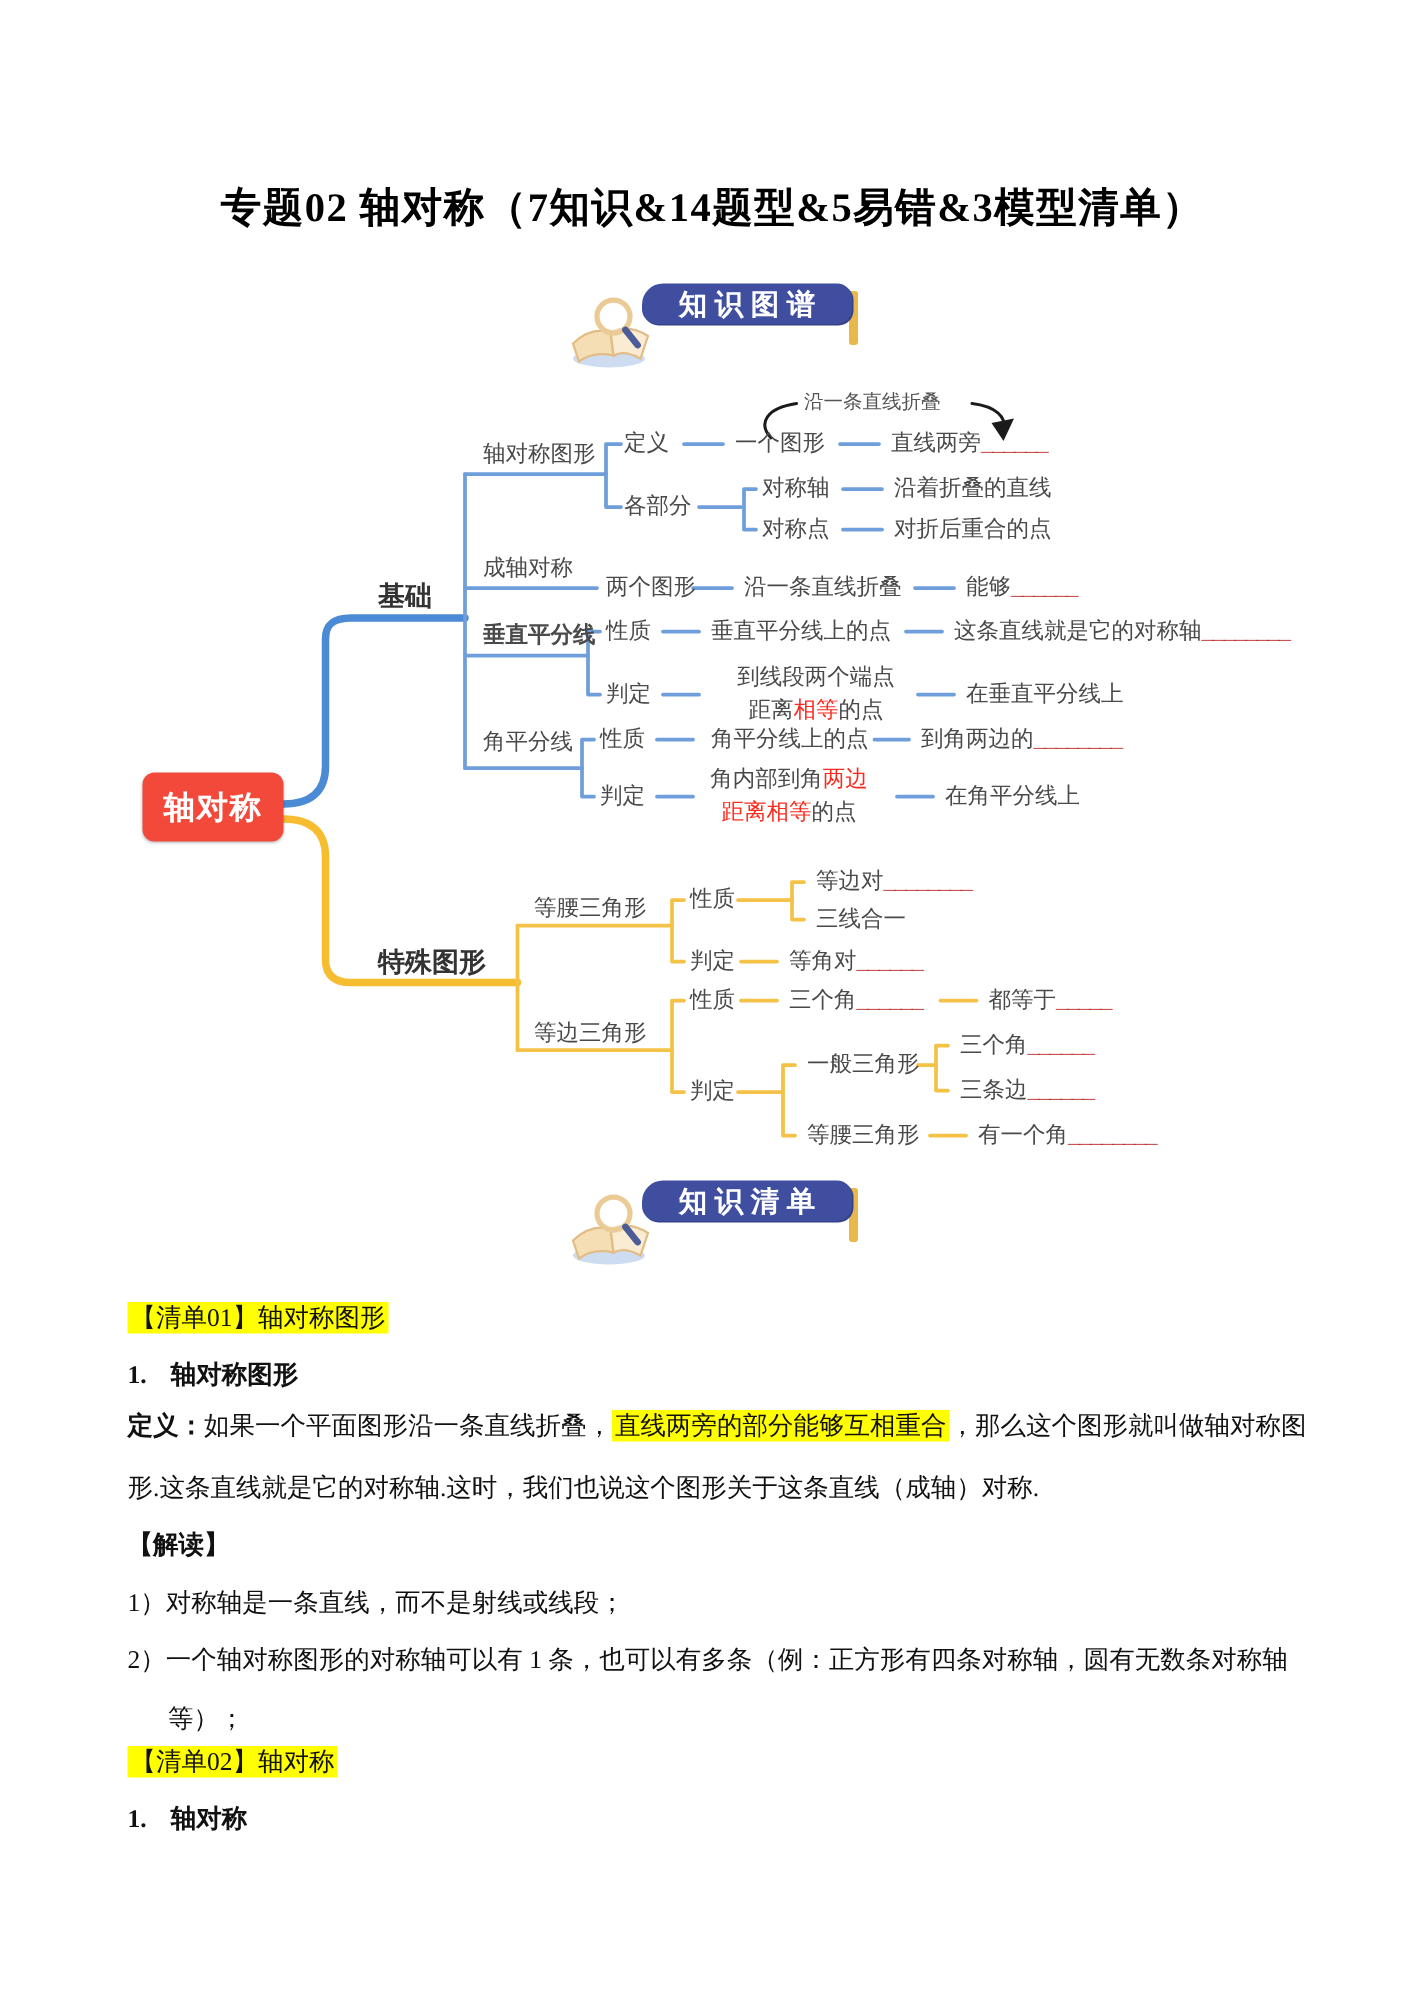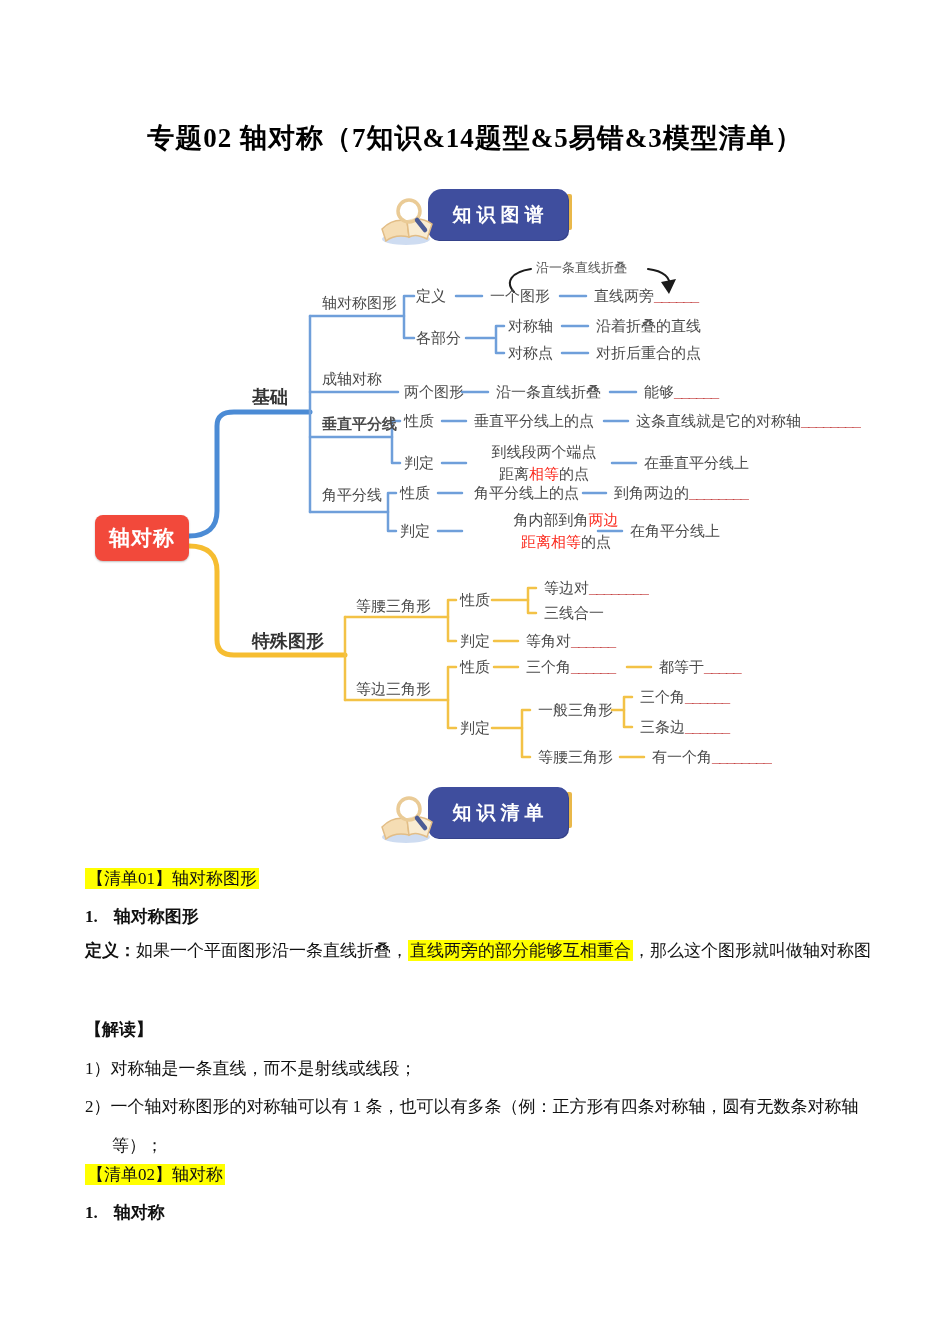--- a/index.html
+++ b/index.html
@@ -3,21 +3,21 @@
 <meta charset="utf-8">
 <style>
   html,body{margin:0;padding:0;background:#e9e9e9;}
   .page{position:relative;width:950px;height:1344px;background:#ffffff;margin:0 auto;
         font-family:"Liberation Serif","DejaVu Serif",serif;overflow:hidden;}
   
   .doc-title{position:absolute;left:0;right:0;top:120px;text-align:center;
              font-size:27px;font-weight:bold;color:#000;letter-spacing:1px;}
   
   .banner{position:absolute;width:210px;height:70px;}
-  .banner .plate{position:absolute;left:50px;top:8px;width:140px;height:51px;background:#3f4e9e;
+  .banner .plate{position:absolute;left:50px;top:8px;width:140px;height:27px;background:#3f4e9e;
                  border-radius:14px 10px 10px 10px;display:flex;align-items:center;justify-content:center;
                  box-shadow:1px 1px 0 #35428a;}
   .banner .accent{position:absolute;left:188px;top:13px;width:6px;height:36px;background:#e9b84a;border-radius:2px;}
   .banner .plate span{color:#fff;font-family:"Liberation Sans","DejaVu Sans",sans-serif;
                       font-size:19px;font-weight:bold;letter-spacing:5px;text-indent:5px;}
   .banner svg.bicon{position:absolute;left:0;top:10px;}
   
   .mm{position:absolute;left:0;top:0;width:950px;height:1344px;pointer-events:none;}
   .node{position:absolute;font-family:"Liberation Sans","DejaVu Sans",sans-serif;
         font-size:15px;line-height:22px;color:#4a4a4a;white-space:nowrap;}
@@ -169,21 +169,21 @@
     <span>到线段两个端点</span><br>
     <span>距离</span><span class="red">相等</span><span>的点</span>
   </div>
   <div class="node" style="left:644px;top:452px;">在垂直平分线上</div>
 
   <div class="node" style="left:322px;top:484px;">角平分线</div>
   <div class="node" style="left:400px;top:482px;">性质</div>
   <div class="node" style="left:474px;top:482px;">角平分线上的点</div>
   <div class="node" style="left:614px;top:482px;"><span>到角两边的</span><span class="bl">________</span></div>
   <div class="node" style="left:400px;top:520px;">判定</div>
-  <div class="node two" style="left:466px;top:509px;width:120px;margin-left:40px;">
+  <div class="node two" style="left:466px;top:509px;width:120px;">
     <span>角内部到角</span><span class="red">两边</span><br>
     <span class="red">距离相等</span><span>的点</span>
   </div>
   <div class="node" style="left:630px;top:520px;">在角平分线上</div>
 
   <div class="node" style="left:356px;top:595px;">等腰三角形</div>
   <div class="node" style="left:460px;top:589px;">性质</div>
   <div class="node" style="left:544px;top:577px;"><span>等边对</span><span class="bl">________</span></div>
   <div class="node" style="left:544px;top:602px;">三线合一</div>
   <div class="node" style="left:460px;top:630px;">判定</div>
@@ -199,20 +199,21 @@
   <div class="node" style="left:640px;top:716px;"><span>三条边</span><span class="bl">______</span></div>
   <div class="node" style="left:538px;top:746px;">等腰三角形</div>
   <div class="node" style="left:652px;top:746px;"><span>有一个角</span><span class="bl">________</span></div>
 
   <div class="tline" style="top:866px;"><span class="hl">【清单01】轴对称图形</span></div>
 
   <div class="tline bold" style="top:904px;"><span class="h-num">1.</span><span>轴对称图形</span></div>
 
   <div class="tline" style="top:938px;"><span class="bold">定义：</span><span>如果一个平面图形沿一条直线折叠，</span><span class="hl">直线两旁的部分能够互相重合</span><span>，那么这个图形就叫做轴对称图</span></div>
 
+  <div class="tline" style="top:979px;">形.这条直线就是它的对称轴.这时，我们也说这个图形关于这条直线（成轴）对称.</div>
 
   <div class="tline bold" style="top:1017px;">【解读】</div>
 
   <div class="tline" style="top:1056px;">1）对称轴是一条直线，而不是射线或线段；</div>
 
   <div class="tline" style="top:1094px;">2）一个轴对称图形的对称轴可以有 1 条，也可以有多条（例：正方形有四条对称轴，圆有无数条对称轴</div>
 
   <div class="tline" style="top:1133px;left:112px;">等）；</div>
 
   <div class="tline" style="top:1162px;"><span class="hl">【清单02】轴对称</span></div>

